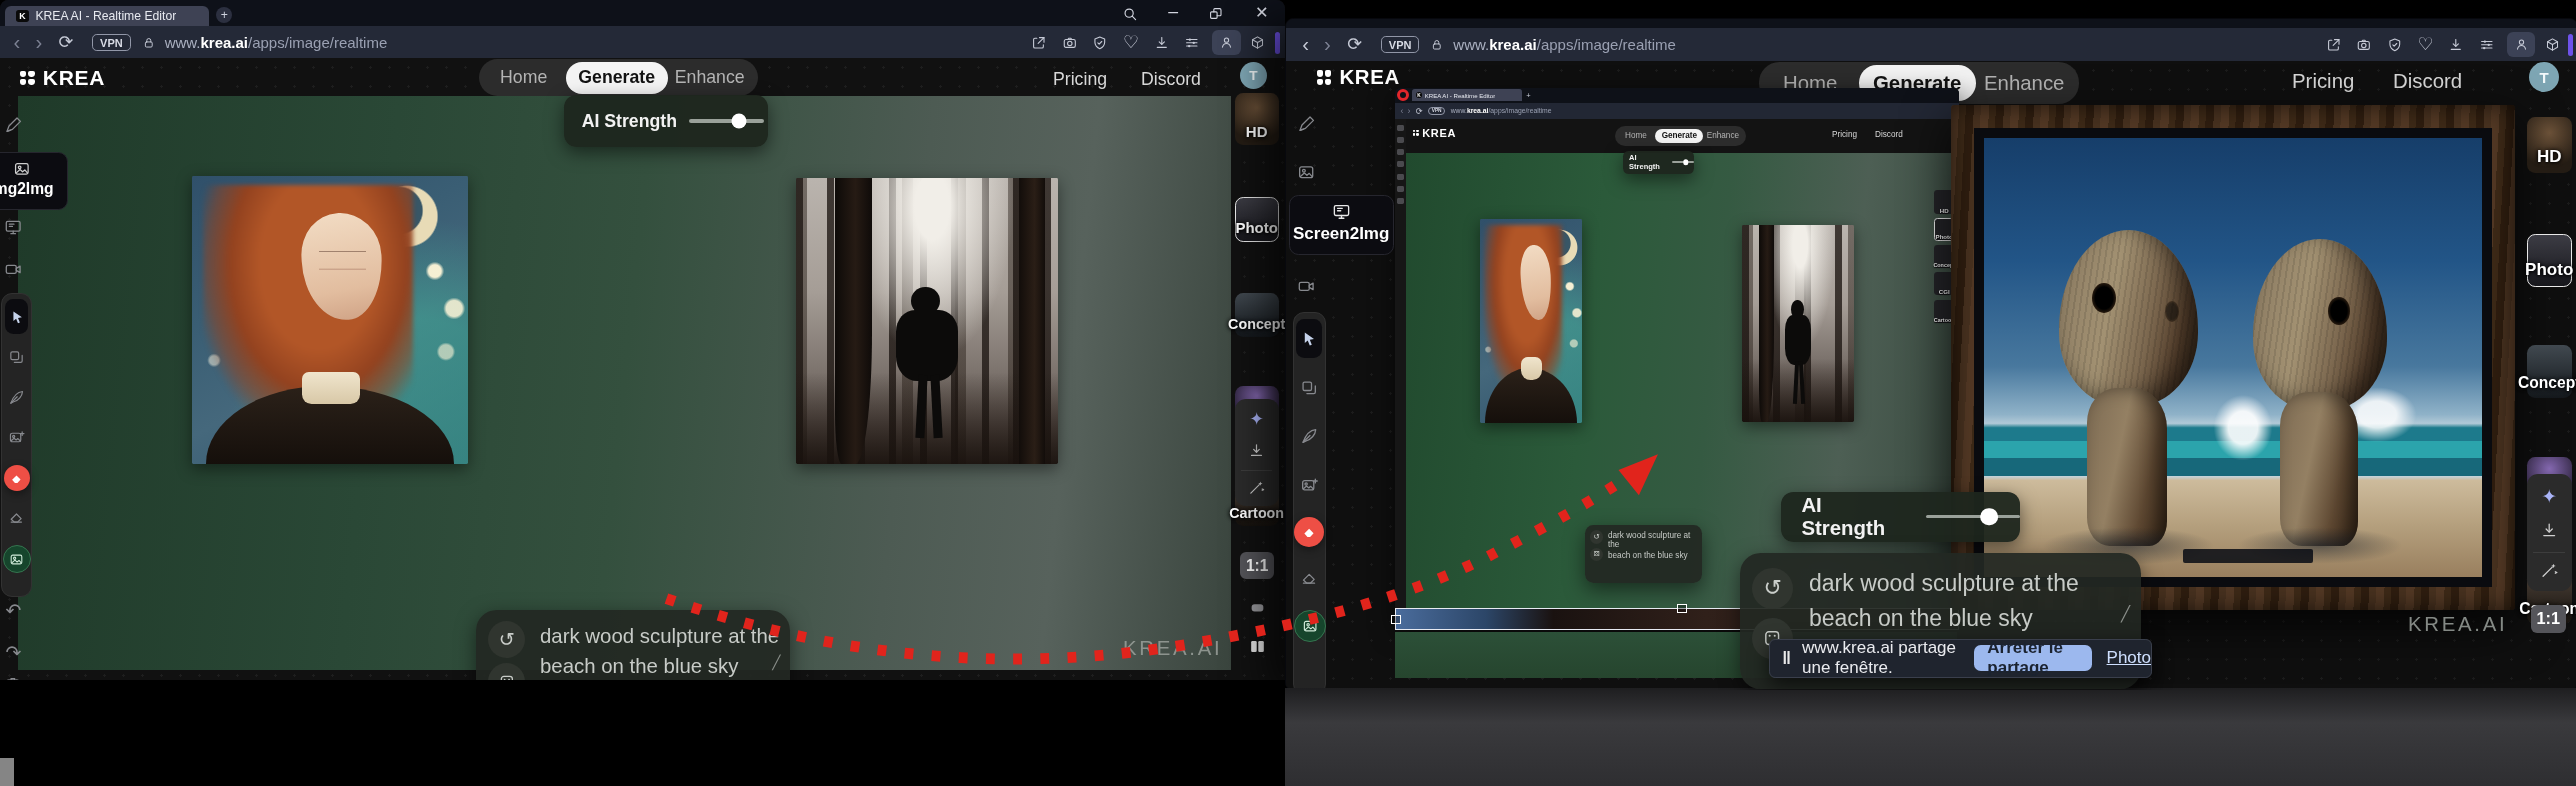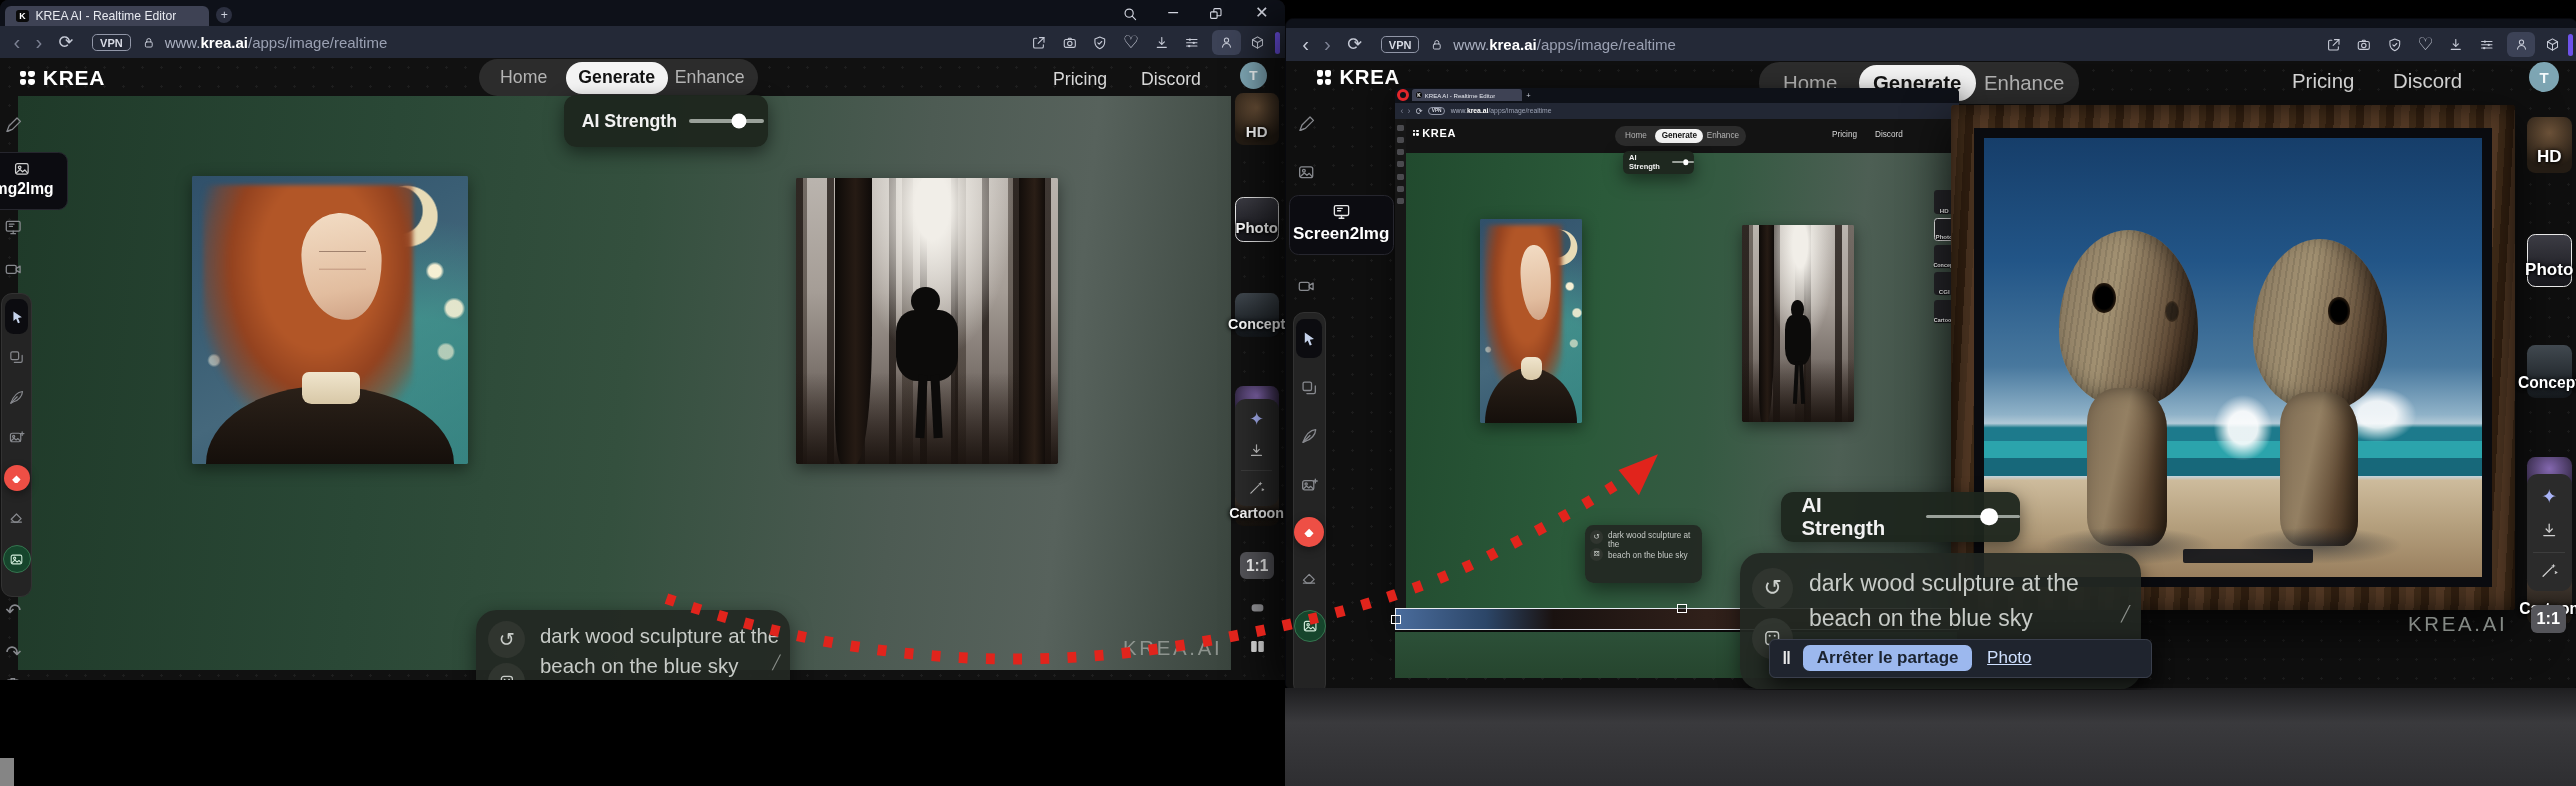--- a/index.html
+++ b/index.html
@@ -790,20 +790,21 @@
             <use href="#i-dice"></use>
           </svg>
         </div>
       <div class="abs promptline" style="left:69px;top:17.7px;font-size:23px;">dark wood sculpture at the</div>
       <div class="abs promptline" style="left:69px;top:52px;font-size:23px;">beach on the blue sky</div>
       <div class="abs resizeh" style="right:11px;top:52px;font-size:15px;">╱</div>
     </div>
 
     <div class="abs sharebar" style="left:483px;top:578px;width:381px;height:37px;z-index:9;">
       <span style="font-size:17.7px;color:#e8e8e8;margin-left:12.2px;font-weight:bold;">‖</span>
+      <span style="font-size:17px;color:#eaebef;margin-left:11px;">www.krea.ai partage une fenêtre.</span>
       <span class="sharebtn" style="height:26px;padding:0 13.6px;margin-left:12.2px;font-size:17px;">Arrêter le partage</span>
       <span class="sharelink" style="font-size:17px;margin-left:15px;">Photo</span>
     </div>
 
     <div class="abs watermark" style="left:1122px;top:552px;font-size:20.4px;">KREA.AI</div>
 
     <div class="abs" style="right:0;top:0;width:53px;bottom:0;">
       <div class="abs chip chip-hd" style="left:2.7px;top:56px;width:45px;height:56px;">
           <span class="lab" style="font-size:17px;">HD</span>
         </div>

